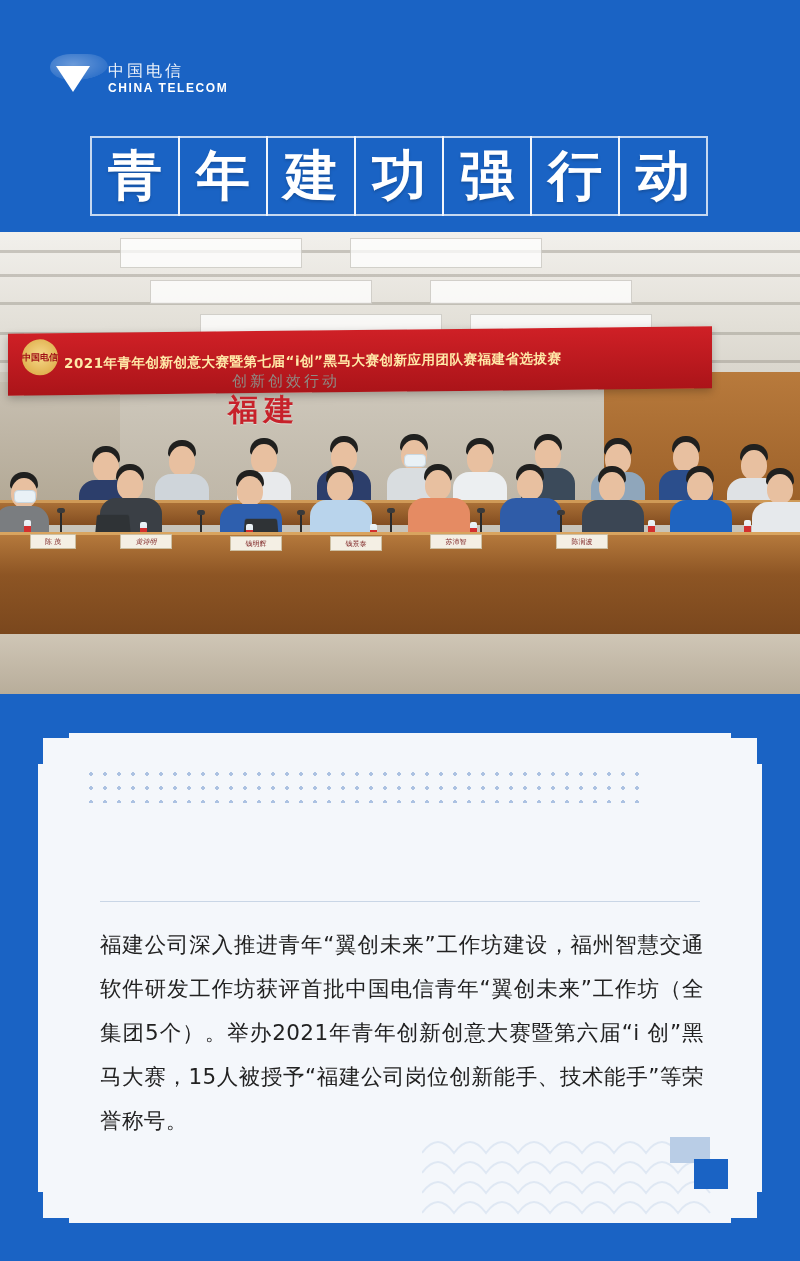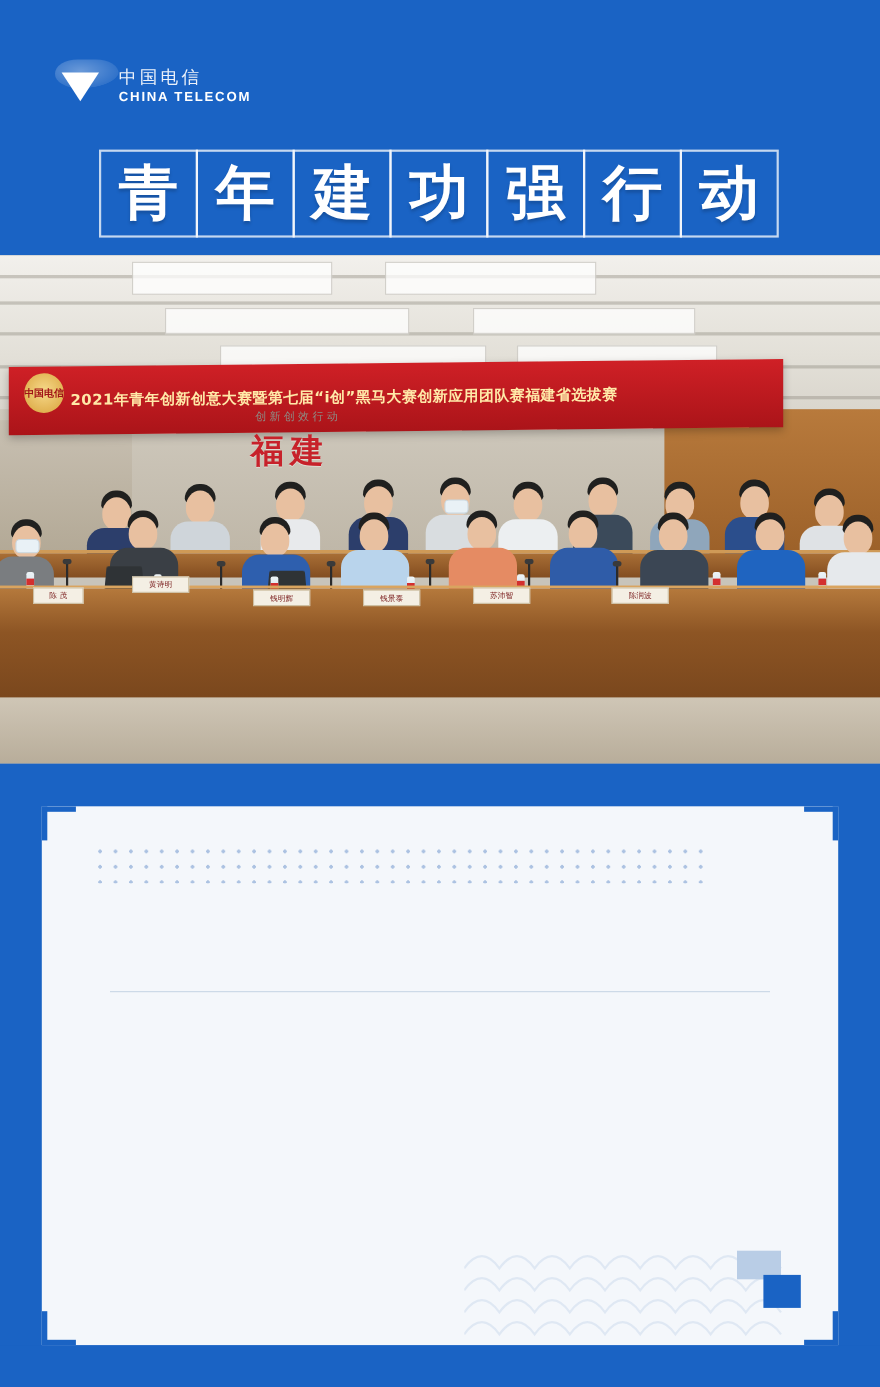--- a/index.html
+++ b/index.html
@@ -178,21 +178,21 @@
     font-size: 30px;
     font-weight: bold;
     letter-spacing: 6px;
     text-shadow: 0 1px 0 rgba(255,255,255,.4);
     font-family: "DejaVu Sans", "Liberation Sans", sans-serif;
   }
   .small-word {
     position: absolute;
     left: 232px; top: 362px;
     color: #8e8b84;
-    font-size: 10px;
+    font-size: 15px;
     letter-spacing: 3px;
   }
   .ph-rows {
     position: absolute; left: 0; top: 0; width: 100%; height: 100%;
   }
   .desk {
     position: absolute;
     background: linear-gradient(180deg,#b5793c 0%, #8d5524 40%, #7a471d 100%);
     border-top: 3px solid #d9a45f;
     border-radius: 2px;
@@ -500,21 +500,21 @@
       <div class="bottle" style="left:246px; top:292px;"></div>
       <div class="bottle" style="left:370px; top:292px;"></div>
       <div class="bottle" style="left:470px; top:290px;"></div>
       <div class="bottle" style="left:648px; top:288px;"></div>
       <div class="bottle" style="left:744px; top:288px;"></div>
     </div>
 
     <div class="desk" style="left:-10px; top:300px; width:820px; height:100px;"></div>
 
     <div class="nameplate" style="left:30px; top:302px; width:44px;">陈 茂</div>
-    <div class="nameplate" style="left:120px; top:292px; width:50px;">黄诗明</div>
+    <div class="nameplate" style="left:120px; top:302px; width:50px;font-style:italic;">黄诗明</div>
     <div class="nameplate" style="left:230px; top:304px; width:50px;">钱明辉</div>
     <div class="nameplate" style="left:330px; top:304px; width:50px;">钱景泰</div>
     <div class="nameplate" style="left:430px; top:302px; width:50px;">苏沛智</div>
     <div class="nameplate" style="left:556px; top:302px; width:50px;">陈润波</div>
 
     <div class="floor"></div>
 
     <div class="banner-red" style="top:98px;">
       <div class="banner-logo">中国电信</div>
       <div class="bt">2021年青年创新创意大赛暨第七届“i创”黑马大赛创新应用团队赛福建省选拔赛</div>
@@ -525,20 +525,21 @@
 
   <div class="card">
     <div class="card-corner cc-tl"></div>
     <div class="card-corner cc-tr"></div>
     <div class="card-corner cc-bl"></div>
     <div class="card-corner cc-br"></div>
 
     <div class="dots"></div>
 
     <div class="divider"></div>
+    <div class="card-body">福建公司深入推进青年“翼创未来”工作坊建设，福州智慧交通软件研发工作坊获评首批中国电信青年“翼创未来”工作坊（全集团5个）。举办2021年青年创新创意大赛暨第六届“i 创”黑马大赛，15人被授予“福建公司岗位创新能手、技术能手”等荣誉称号。</div>
 
     <svg class="wave-deco" viewBox="0 0 330 130" preserveAspectRatio="none">
       <g fill="none" stroke="#cfdcee" stroke-width="2">
         <path d="M0,120 q16,-22 32,0 q16,-22 32,0 q16,-22 32,0 q16,-22 32,0 q16,-22 32,0 q16,-22 32,0 q16,-22 32,0 q16,-22 32,0 q16,-22 32,0"></path>
         <path d="M0,100 q16,-22 32,0 q16,-22 32,0 q16,-22 32,0 q16,-22 32,0 q16,-22 32,0 q16,-22 32,0 q16,-22 32,0 q16,-22 32,0 q16,-22 32,0"></path>
         <path d="M0,80 q16,-22 32,0 q16,-22 32,0 q16,-22 32,0 q16,-22 32,0 q16,-22 32,0 q16,-22 32,0 q16,-22 32,0 q16,-22 32,0 q16,-22 32,0"></path>
         <path d="M0,60 q16,-22 32,0 q16,-22 32,0 q16,-22 32,0 q16,-22 32,0 q16,-22 32,0 q16,-22 32,0 q16,-22 32,0 q16,-22 32,0 q16,-22 32,0"></path>
       </g>
     </svg>
 

